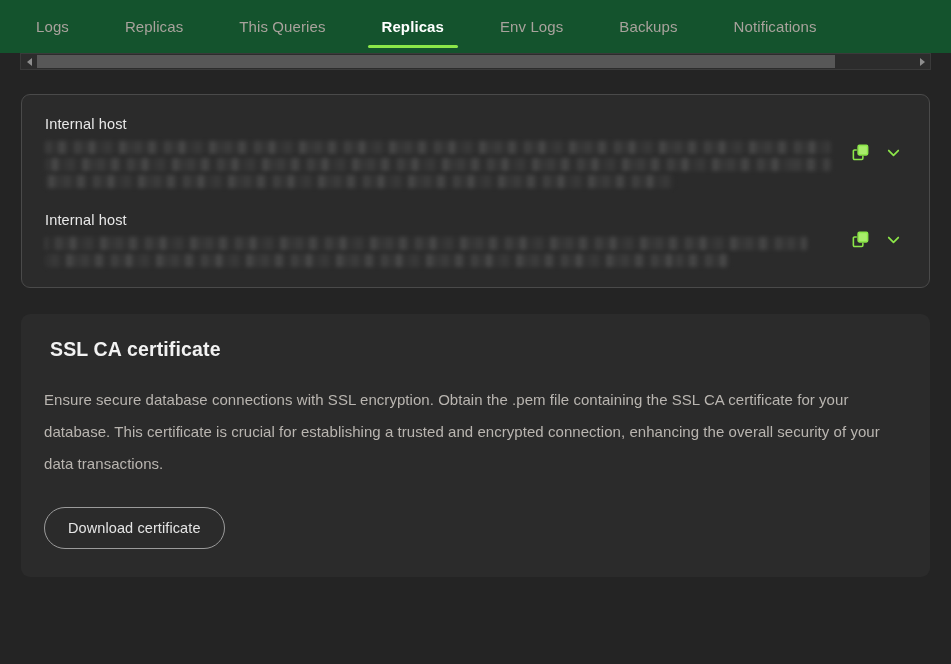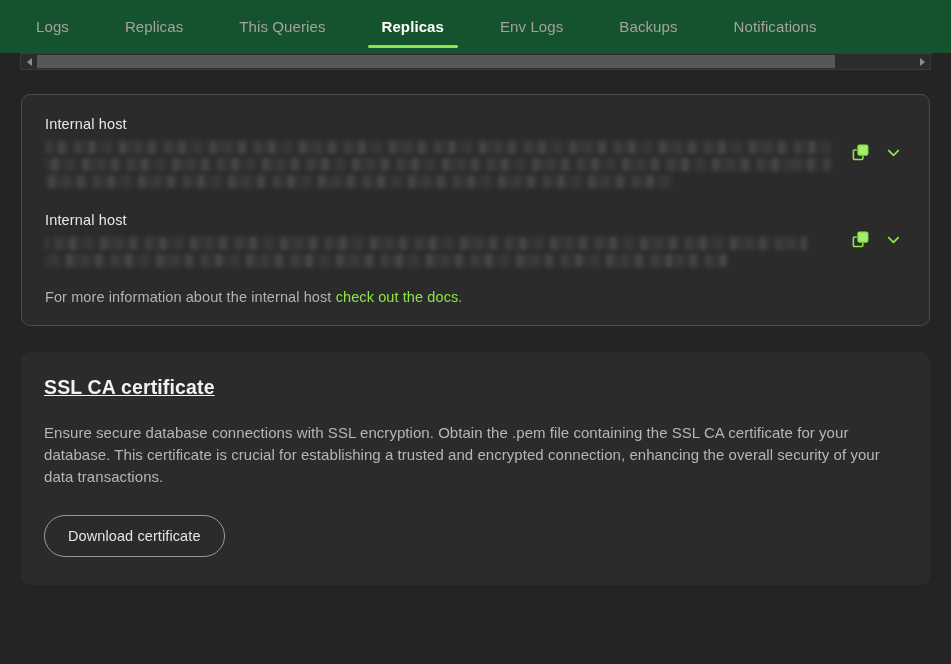--- a/index.html
+++ b/index.html
@@ -206,26 +206,25 @@
     text-decoration: none;
     cursor: pointer;
   }
 
   
   .ssl-title {
     font-size: 19.5px;
     font-weight: 700;
     color: #f2f2f2;
     letter-spacing: .15px;
-    margin: 0 0 23px 0;
-    text-decoration: underline;
+    margin: 0 0 23px 6px;
   }
   .ssl-desc {
     font-size: 15px;
-    line-height: 22px;
+    line-height: 32px;
     color: #b9b5b0;
     margin: 0;
     max-width: 845px;
     letter-spacing: .05px;
   }
   .btn-outline {
     margin-top: 27px;
     display: inline-flex;
     align-items: center;
     justify-content: center;
@@ -327,21 +326,20 @@
           </svg>
         </button>
         <button class="icon-btn">
           <svg width="19" height="19" viewBox="0 0 24 24" fill="none" stroke="#8ce649" stroke-width="2.2" stroke-linecap="round" stroke-linejoin="round" aria-hidden="true">
             <polyline points="6 9.5 12 15.5 18 9.5"></polyline>
           </svg>
         </button>
       </div>
     </div>
 
-    <div class="host-note"><span>For more information about the internal host </span><a>check out the docs</a><span>.</span></div>
   </div>
 
   <div class="card plain">
     <h2 class="ssl-title">SSL CA certificate</h2>
     <p class="ssl-desc">Ensure secure database connections with SSL encryption. Obtain the .pem file containing the SSL CA certificate for your database. This certificate is crucial for establishing a trusted and encrypted connection, enhancing the overall security of your data transactions.</p>
     <button class="btn-outline">Download certificate</button>
   </div>
 
 </div>
 

